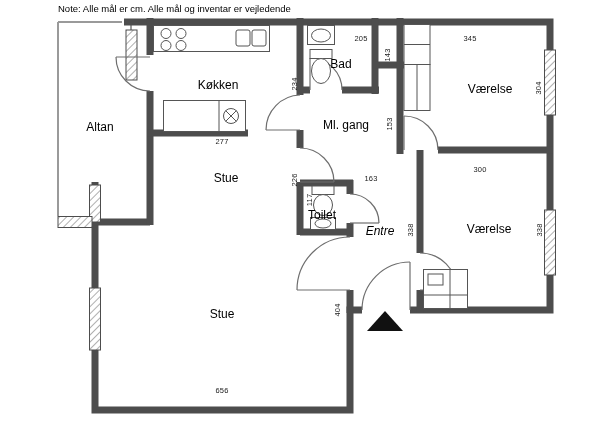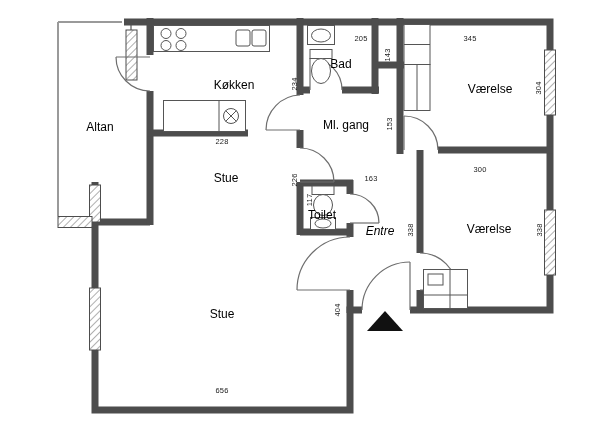--- a/index.html
+++ b/index.html
@@ -20,20 +20,21 @@
     position:absolute; transform:translate(-50%,-50%);
     font-size:7.5px; color:#1a1a1a; white-space:nowrap; letter-spacing:0.2px;
   }
   .dim.v { transform:translate(-50%,-50%) rotate(-90deg); }
 </style>
 </head>
 <body>
 
 <div class="canvas">
 
+  <div class="note">Note: Alle mål er cm. Alle mål og inventar er vejledende</div>
 
   <svg class="plan-svg" width="600" height="425" viewBox="0 0 600 425">
     <defs>
       <pattern id="hatch" width="5" height="5" patternUnits="userSpaceOnUse" patternTransform="rotate(45)">
         <line x1="0" y1="0" x2="0" y2="5" stroke="#6b6b6b" stroke-width="1.1"></line>
       </pattern>
     </defs>
 
     <g stroke="#9a9a9a" stroke-width="2" fill="none">
       <path d="M 58 22 V 216"></path>
@@ -181,37 +182,37 @@
         <rect x="428" y="274" width="15" height="11"></rect>
         <path d="M 423.5 295 H 467.5" fill="none"></path>
         <path d="M 450 269.5 V 308.5" fill="none"></path>
       </g>
     </g>
 
     <polygon points="367,331 403,331 385,311" fill="#111"></polygon>
   </svg>
 
   <span class="room-label" style="left:100px; top:127px;">Altan</span>
-  <span class="room-label" style="left:218px; top:85px;margin-left:16px;">Køkken</span>
+  <span class="room-label" style="left:218px; top:85px;">Køkken</span>
   <span class="room-label" style="left:341px; top:64px;">Bad</span>
   <span class="room-label" style="left:346px; top:125px;">Ml. gang</span>
   <span class="room-label" style="left:490px; top:89px;">Værelse</span>
   <span class="room-label" style="left:226px; top:178px;">Stue</span>
   <span class="room-label" style="left:322px; top:215px;">Toilet</span>
   <span class="room-label" style="left:380px; top:231px;font-style:italic;">Entre</span>
   <span class="room-label" style="left:489px; top:229px;">Værelse</span>
   <span class="room-label" style="left:222px; top:314px;">Stue</span>
 
   <span class="dim" style="left:349px; top:38px;margin-left:12px;">205</span>
   <span class="dim" style="left:470px; top:38px;">345</span>
   <span class="dim v" style="left:387px; top:55px;">143</span>
   <span class="dim v" style="left:538px; top:88px;">304</span>
   <span class="dim v" style="left:294px; top:84px;">234</span>
   <span class="dim v" style="left:389px; top:124px;">153</span>
-  <span class="dim" style="left:222px; top:141px;">228</span>
+  <span class="dim" style="left:222px; top:141px;">277</span>
   <span class="dim v" style="left:294px; top:180px;">226</span>
   <span class="dim" style="left:371px; top:170px;margin-top:8px;">163</span>
   <span class="dim" style="left:480px; top:169px;">300</span>
   <span class="dim v" style="left:309px; top:200px;">117</span>
   <span class="dim v" style="left:410px; top:230px;">338</span>
   <span class="dim v" style="left:539px; top:230px;">338</span>
   <span class="dim v" style="left:337px; top:310px;">404</span>
   <span class="dim" style="left:222px; top:390px;">656</span>
 
 </div>

